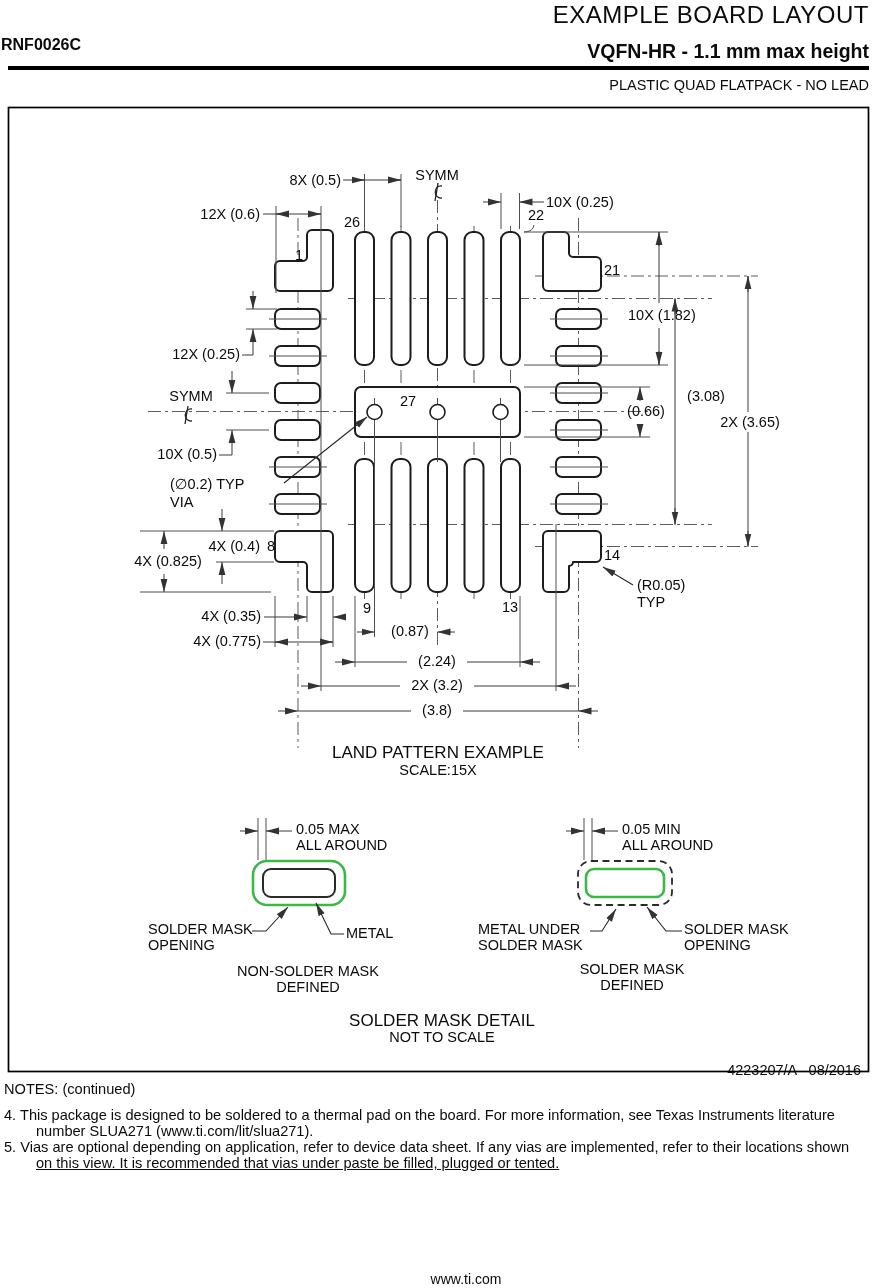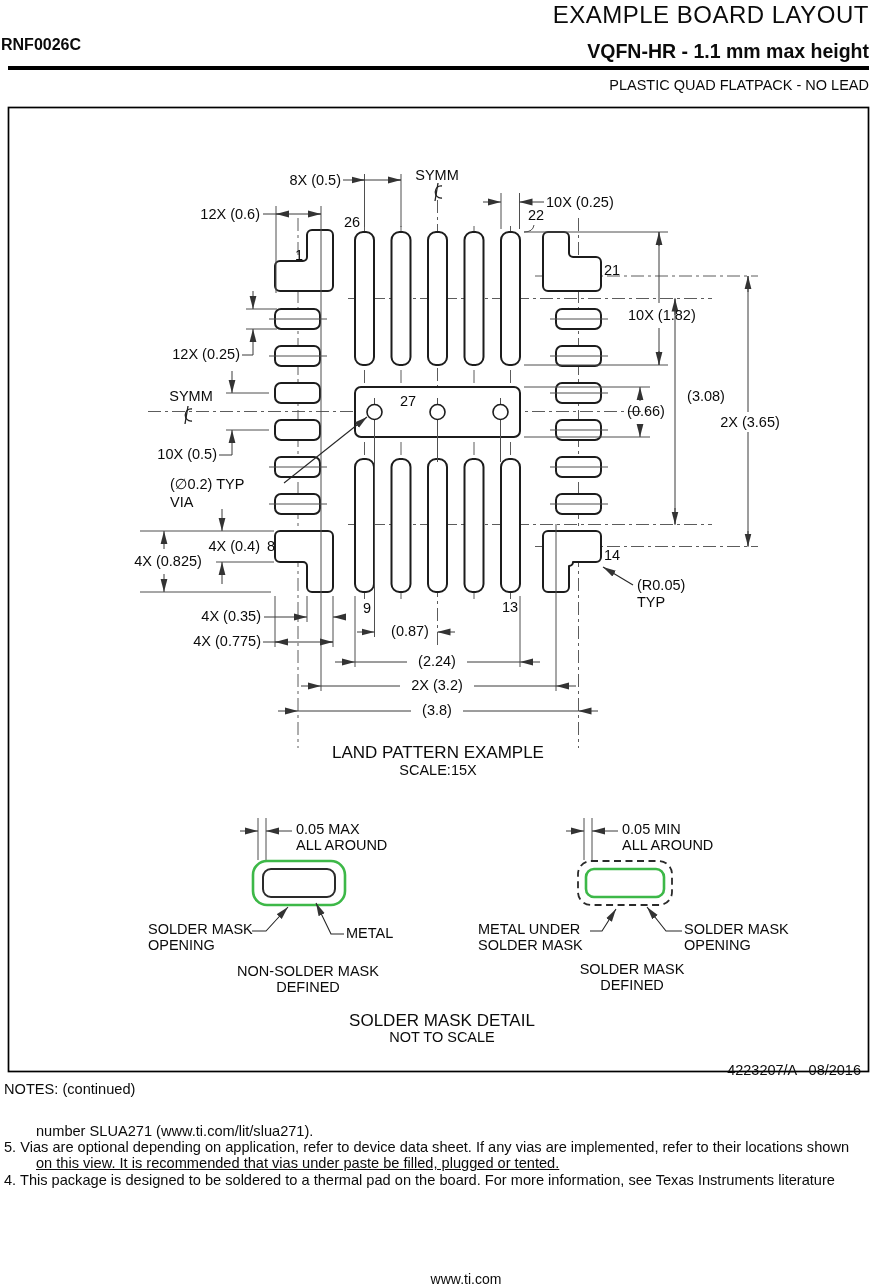--- a/index.html
+++ b/index.html
@@ -301,18 +301,18 @@
     <text class="t" x="632" y="990" text-anchor="middle">DEFINED</text>
 
     <text class="tt" x="442" y="1026" text-anchor="middle">SOLDER MASK DETAIL</text>
     <text class="ts" x="442" y="1042" text-anchor="middle">NOT TO SCALE</text>
   </g>
 </svg>
 
 <div class="abs docnum">4223207/A   08/2016</div>
 
 <div class="abs notes-h">NOTES: (continued)</div>
-<div class="abs nline" style="top:1172px;left:4px;">4. This package is designed to be soldered to a thermal pad on the board. For more information, see Texas Instruments literature</div>
+<div class="abs nline" style="top:1107px;left:4px;">4. This package is designed to be soldered to a thermal pad on the board. For more information, see Texas Instruments literature</div>
 <div class="abs nline" style="top:1123px;left:36px;">number SLUA271 (www.ti.com/lit/slua271).</div>
 <div class="abs nline" style="top:1139px;left:4px;">5. Vias are optional depending on application, refer to device data sheet. If any vias are implemented, refer to their locations shown</div>
 <div class="abs nline" style="top:1155px;left:36px;text-decoration:underline;">on this view. It is recommended that vias under paste be filled, plugged or tented.</div>
 
 <div class="abs footer">www.ti.com</div>
 
 </body></html>

